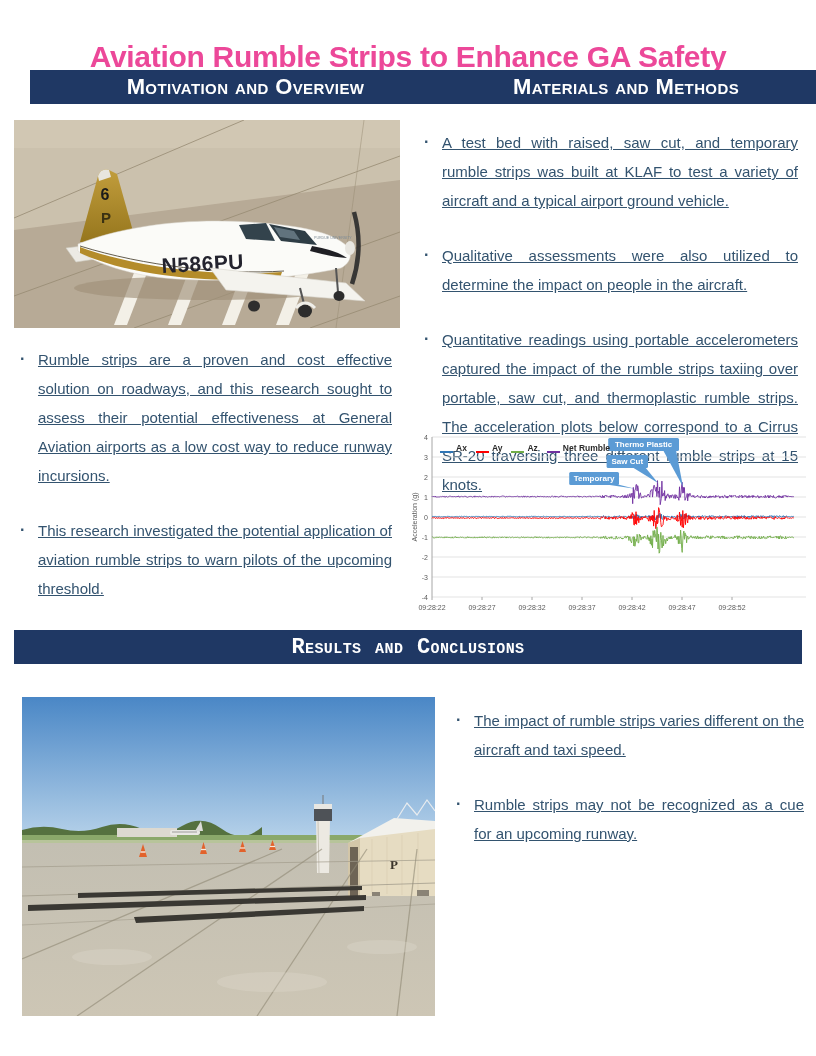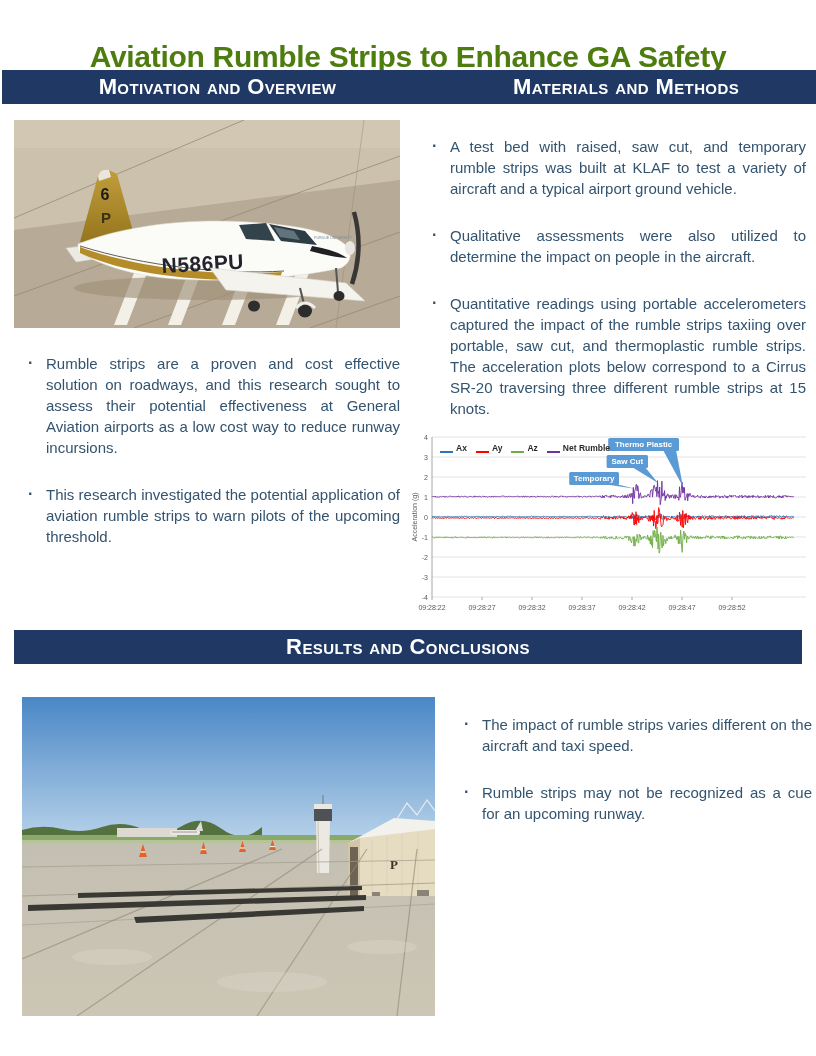--- a/index.html
+++ b/index.html
@@ -1,32 +1,32 @@
 <!DOCTYPE html>
 <html><head>
 <meta charset="utf-8">
 <style>
   html,body{margin:0;padding:0;background:#fff;}
   body{width:816px;height:1056px;position:relative;overflow:hidden;
        font-family:"Liberation Sans",sans-serif;}
   .page{position:absolute;inset:0;}
   .title{position:absolute;top:20px;left:0;width:100%;text-align:center;
-         font-size:30px;font-weight:bold;color:#4d7c0f;letter-spacing:-0.3px;}
+         font-size:30px;font-weight:bold;color:#ec4899;letter-spacing:-0.3px;}
   .bar{position:absolute;height:34px;background:#1F3864;color:#fff;
        display:flex;align-items:center;justify-content:center;}
   .bar span{font-variant:small-caps;font-size:22px;font-weight:700;letter-spacing:.4px;}
-  .bar-left{left:2px;top:70px;width:431px;}
+  .bar-left{left:30px;top:70px;width:431px;}
   .bar-right{left:410px;top:70px;width:432px;}
-  .bar-results{left:14px;top:630px;width:788px;}
+  .bar-results{left:14px;top:630px;width:788px;font-family:Liberation Mono, monospace;}
   .photo{position:absolute;overflow:hidden;}
   .photo-aircraft{left:14px;top:120px;width:386px;height:208px;}
   .photo-apron{left:22px;top:697px;width:413px;height:319px;}
   .photo svg{display:block;width:100%;height:100%;}
-  .bullets{position:absolute;list-style:none;margin:8px;padding:0;color:#33536F;
-           font-size:15px;line-height:21px;}
+  .bullets{position:absolute;list-style:none;margin:0;padding:0;color:#33536F;
+           font-size:15px;line-height:29px;text-decoration:underline;}
   .bullets li{position:relative;padding-left:22px;margin-bottom:26px;text-align:justify;}
   .bullets li::before{content:"\00B7";position:absolute;left:4px;top:-1px;
                       font-weight:bold;font-size:16px;}
   .bullets-motivation{left:16px;top:345px;width:376px;}
   .bullets-methods{left:420px;top:128px;width:378px;}
   .bullets-results{left:452px;top:706px;width:352px;}
   .chart{position:absolute;left:410px;top:430px;width:406px;height:190px;}
   .chart svg{display:block;width:406px;height:190px;
              font-family:"Liberation Sans",sans-serif;}
   #chart-legend{position:absolute;left:30px;top:9px;white-space:nowrap;}

